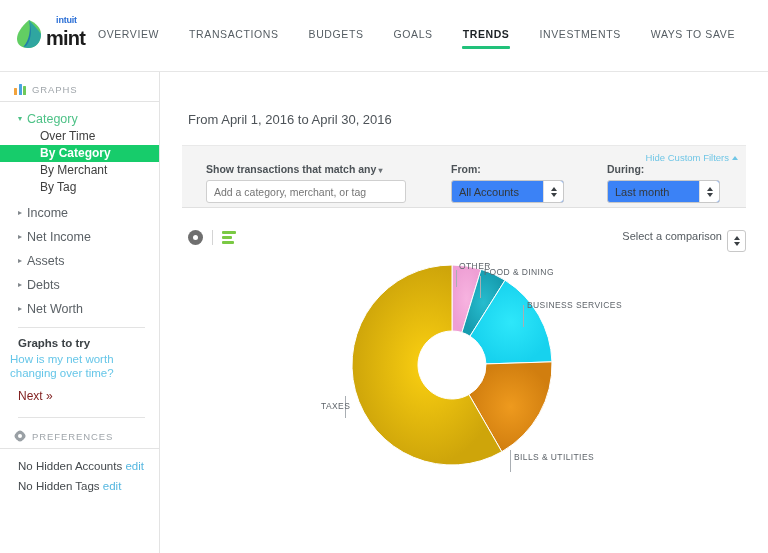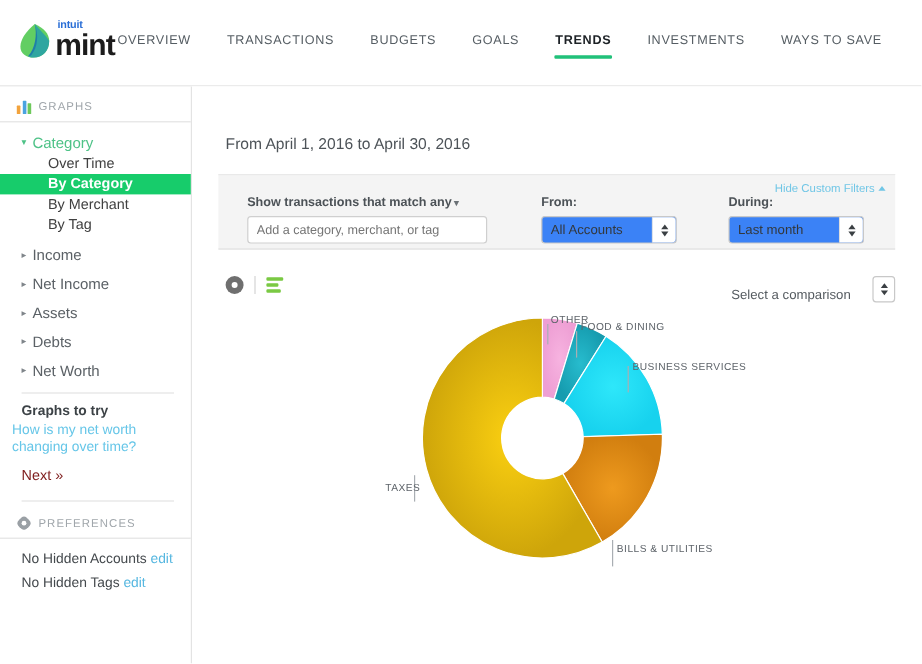--- a/index.html
+++ b/index.html
@@ -22,41 +22,42 @@
     background: #ffffff;
     border-bottom: 1px solid #e6e6e6;
     box-sizing: border-box;
   }
   .logo-wrap {
     position: absolute;
     left: 16px;
     top: 14px;
     display: flex;
     align-items: flex-end;
+    text-align: center;
   }
   .leaf {
     width: 26px;
     height: 30px;
     margin-right: 4px;
     position: relative;
   }
   .logo-text-block {
     position: relative;
     top: 2px;
   }
   .intuit {
     font-size: 9px;
     font-weight: bold;
     color: #2b6fd6;
     letter-spacing: -0.2px;
     line-height: 9px;
     margin-left: 2px;
   }
   .mint {
-    font-size: 25px;
+    font-size: 20px;
     font-weight: bold;
     color: #1c1c1c;
     letter-spacing: -0.8px;
     line-height: 26px;
   }
 
   .topnav {
     position: absolute;
     right: 18px;
     top: 28px;
@@ -374,22 +375,22 @@
   .bars-toggle i { display: block; height: 3px; background: #7ac943; border-radius: 1px; }
   .bars-toggle i:nth-child(1) { width: 14px; }
   .bars-toggle i:nth-child(2) { width: 10px; }
   .bars-toggle i:nth-child(3) { width: 12px; }
 
   .comparison {
     position: absolute;
     right: 0;
     top: 0;
     display: flex;
-    align-items: flex-end;
-    gap: 18px;
+    align-items: flex-start;
+    gap: 5px;
     font-size: 11px;
     color: #555b60;
     cursor: pointer;
   }
   .comp-stepper {
     width: 17px; height: 20px;
     border: 1px solid #c8c8c8;
     border-radius: 3px;
     background: #fff;
     display: flex;

